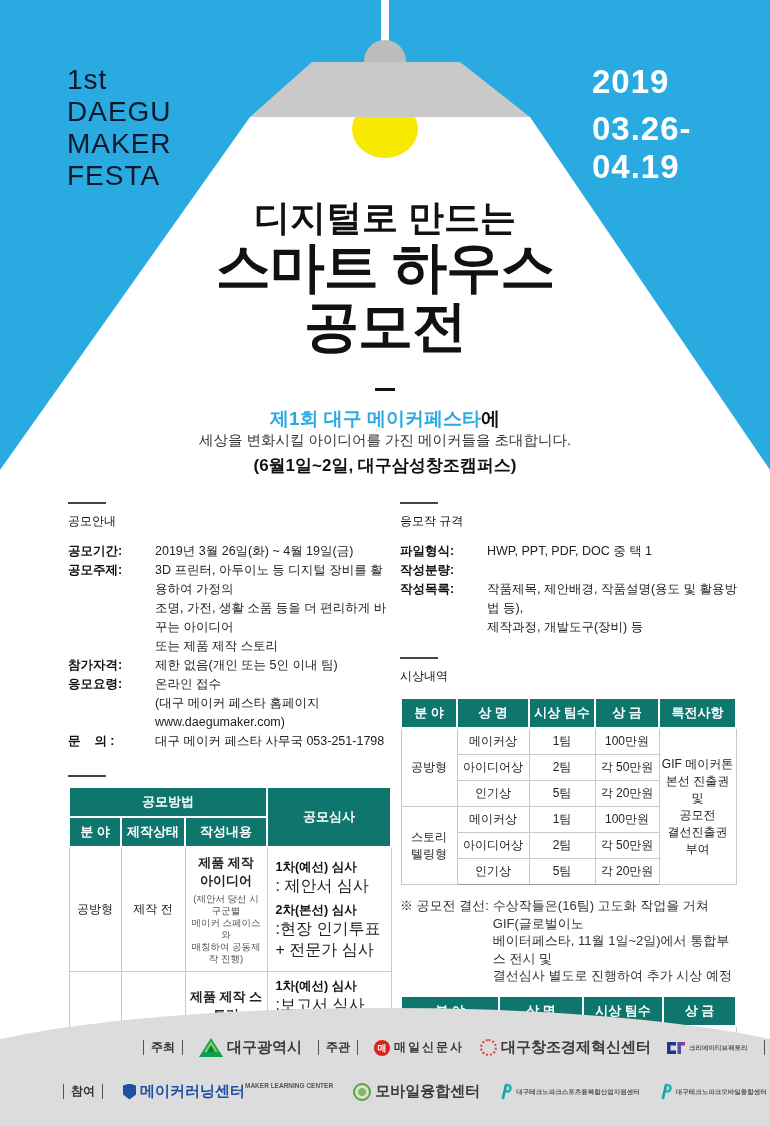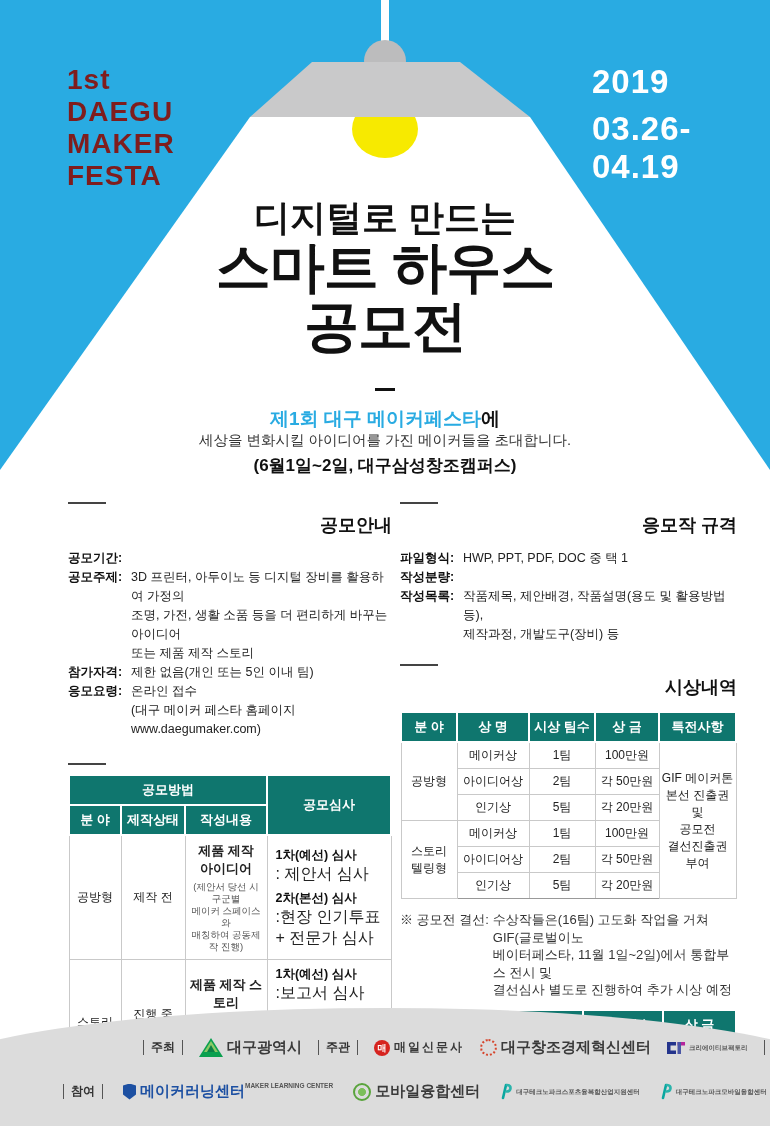--- a/index.html
+++ b/index.html
@@ -9,43 +9,43 @@
   
   .hero{position:absolute;left:0;top:0;width:770px;height:470px;background:#29abe2;}
   .beam{position:absolute;left:0;top:0;width:770px;height:470px;background:#ffffff;
         clip-path:polygon(250px 117px,530px 117px,770px 470px,0px 470px);}
   .cord{position:absolute;left:381px;top:0;width:8px;height:48px;background:#ffffff;}
   .bulb{position:absolute;left:352px;top:100px;width:66px;height:58px;border-radius:50%;background:#f7ea00;}
   .cap{position:absolute;left:364px;top:40px;width:42px;height:42px;border-radius:50%;background:#bcbcbd;}
   .shade{position:absolute;left:250px;top:62px;width:280px;height:55px;background:#c9c9ca;
          clip-path:polygon(62px 0,210px 0,280px 55px,0 55px);}
 
-  .brand{position:absolute;left:67px;top:64px;color:#7f1d1d;font-weight:bold;
+  .brand{position:absolute;left:67px;top:64px;color:#0f172a;font-weight:normal;
          font-size:28px;line-height:32px;letter-spacing:1px;white-space:pre-line;}
   .dates{position:absolute;left:592px;top:64px;color:#fff;font-weight:bold;}
   .dates .y{font-size:33px;line-height:36px;margin-bottom:10px;letter-spacing:1px;}
   .dates .d{font-size:33px;line-height:38px;letter-spacing:1px;}
 
   .subtitle{position:absolute;left:0;top:194px;width:100%;text-align:center;
             font-size:36px;font-weight:bold;color:#111;}
   .maintitle{position:absolute;left:0;top:238px;width:100%;text-align:center;
              font-size:55px;line-height:59px;font-weight:bold;color:#111;letter-spacing:-1px;white-space:pre-line;}
   .divider{position:absolute;left:375px;top:388px;width:20px;height:3px;background:#111;}
   .invite1{position:absolute;left:0;top:406px;width:100%;text-align:center;font-size:19px;font-weight:bold;color:#111;}
   .invite1 .hl{color:#29abe2;}
   .invite2{position:absolute;left:0;top:431px;width:100%;text-align:center;font-size:14.5px;color:#333;}
   .invite3{position:absolute;left:0;top:454px;width:100%;text-align:center;font-size:17px;font-weight:bold;color:#111;}
 
   
   .col-left{position:absolute;left:68px;top:502px;width:324px;}
   .col-right{position:absolute;left:400px;top:502px;width:337px;}
   .sec-line{width:38px;height:2px;background:#444;margin-bottom:9px;}
-  .sec-title{font-size:18px;font-weight:bold;color:#111;margin-bottom:12px;text-align:right;}
-
-  .info-item{display:flex;font-size:12.5px;line-height:19px;color:#222;}
+  .sec-title{font-size:12px;font-weight:normal;color:#111;margin-bottom:12px;}
+
+  .info-item{display:flex;font-size:12.5px;line-height:19px;color:#222;gap:24px;}
   .info-label{font-weight:bold;color:#111;width:63px;flex:none;white-space:pre;}
   .pre{white-space:pre-line;}
 
   
   table{border-collapse:collapse;width:100%;}
   th{background:#0f766e;color:#fff;font-size:13px;font-weight:bold;padding:5px 2px;border:2px solid #fff;}
   td{border:1px solid #c9c9c9;text-align:center;color:#222;}
 
   .fields-table{margin-top:4px;font-size:12px;}
   .fields-table td{padding:6px 3px;}
@@ -124,35 +124,40 @@
     <div class="invite2">세상을 변화시킬 아이디어를 가진 메이커들을 초대합니다.</div>
     <div class="invite3">(6월1일~2일, 대구삼성창조캠퍼스)</div>
   </div>
 
   <div class="col-left">
     <div class="sec-line"></div>
     <div class="sec-title">공모안내</div>
 
     <div class="info-item">
         <span class="info-label">공모기간:</span>
+        <span class="pre">2019년 3월 26일(화) ~ 4월 19일(금)</span>
       </div>
     <div class="info-item">
         <span class="info-label">공모주제:</span>
         <span class="pre">3D 프린터, 아두이노 등 디지털 장비를 활용하여 가정의
 조명, 가전, 생활 소품 등을 더 편리하게 바꾸는 아이디어
 또는 제품 제작 스토리</span>
       </div>
     <div class="info-item">
         <span class="info-label">참가자격:</span>
         <span class="pre">제한 없음(개인 또는 5인 이내 팀)</span>
       </div>
     <div class="info-item">
         <span class="info-label">응모요령:</span>
         <span class="pre">온라인 접수
 (대구 메이커 페스타 홈페이지 www.daegumaker.com)</span>
+      </div>
+    <div class="info-item">
+        <span class="info-label">문    의 :</span>
+        <span class="pre">대구 메이커 페스타 사무국 053-251-1798</span>
       </div>
 
     <div class="sec-line mt24"></div>
 
     <table class="fields-table">
       <tbody>
           <tr>
         <th colspan="3">공모방법</th>
         <th rowspan="2" style="width:118px">공모심사</th>
       </tr>

